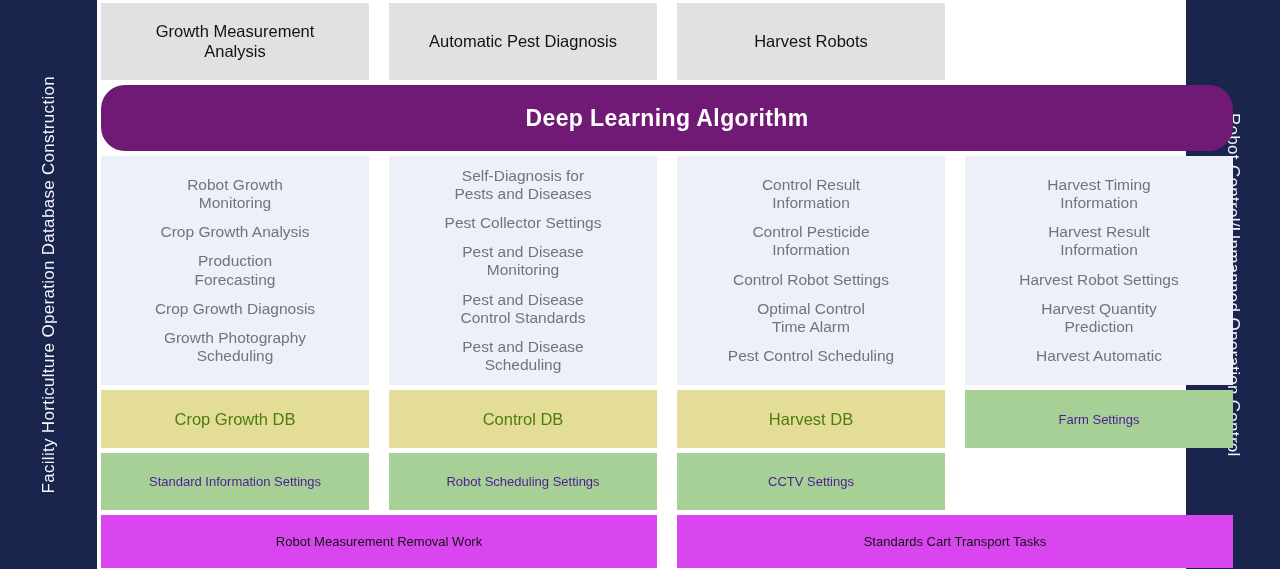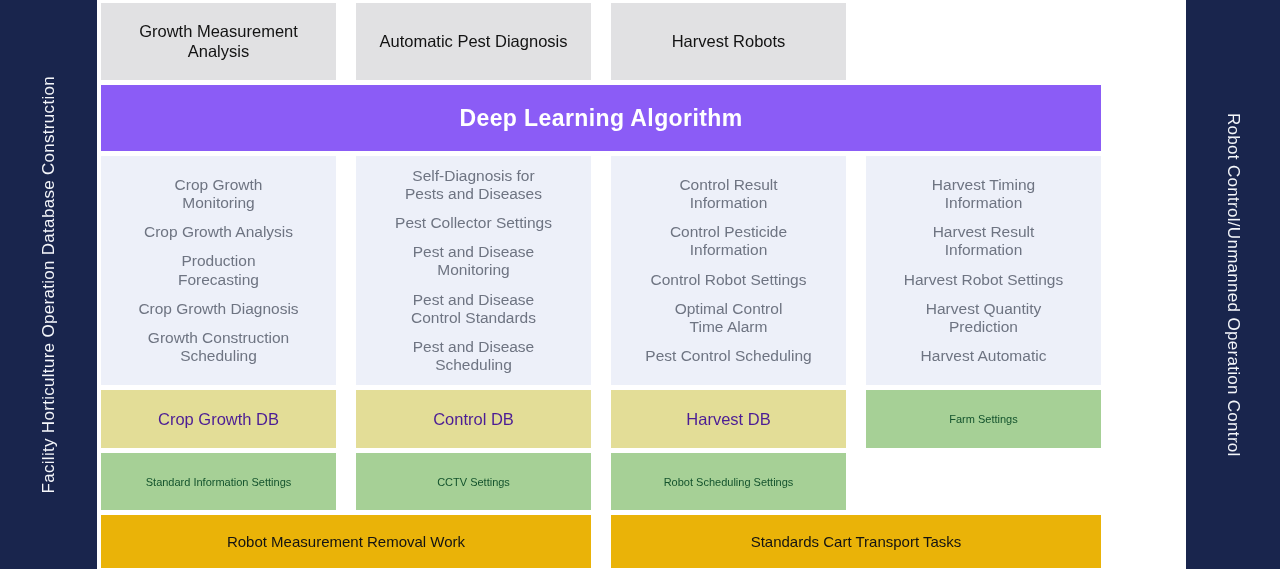--- a/index.html
+++ b/index.html
@@ -23,21 +23,21 @@
     color: #f4f6fa;
     font-size: 17px;
     letter-spacing: 0.3px;
     writing-mode: vertical-rl;
     white-space: nowrap;
   }
   .side-rail.left .rail-text { transform: rotate(180deg); }
 
   
   .main {
-    position: absolute; left: 101px; top: 3px; width: 1000px;
+    position: absolute; left: 101px; top: 3px; width: 1132px;
     display: grid;
     grid-template-columns: repeat(4, 1fr);
     grid-template-rows: 77px 66px 229px 58px 57px 53px;
     gap: 5px 20px;
   }
 
   .box {
     display: flex; align-items: center; justify-content: center;
     text-align: center;
     white-space: pre-line;
@@ -46,58 +46,59 @@
   .top-box {
     background: #e1e1e3;
     color: #131313;
     font-size: 16.5px;
     line-height: 1.18;
     padding: 0 18px;
   }
 
   .banner {
     grid-column: 1 / -1;
-    background: #8b5cf6;
+    background: #701a75;
     color: #ffffff;
     font-size: 23px;
     font-weight: 700;
     letter-spacing: 0.4px;
+    border-radius: 24px;
   }
 
   .list-box {
     background: #edf0f9;
     display: flex; flex-direction: column;
     align-items: center; justify-content: center;
     gap: 11px;
     padding: 8px 12px;
   }
   .fn {
     color: #6e7482;
     font-size: 15.5px;
     line-height: 1.17;
     text-align: center;
     white-space: pre-line;
   }
 
   .db-box {
     background: #e3dd97;
-    color: #4c1d95;
+    color: #4d7c0f;
     font-size: 16.5px;
   }
 
   .settings-box {
     background: #a6d096;
-    color: #14532d;
-    font-size: 11px;
+    color: #4c1d95;
+    font-size: 13px;
   }
 
   .task-box {
-    background: #eab308;
+    background: #d946ef;
     color: #131313;
-    font-size: 15px;
+    font-size: 13px;
   }
   .task-box.span-left  { grid-column: 1 / 3; }
   .task-box.span-right { grid-column: 3 / 5; }
 </style>
 </head>
 <body>
 
 <div class="side-rail left">
   <div class="rail-text">Facility Horticulture Operation Database Construction</div>
 </div>
@@ -109,27 +110,27 @@
 <div class="main">
 
   <div class="box top-box">Growth Measurement
 Analysis</div>
   <div class="box top-box">Automatic Pest Diagnosis</div>
   <div class="box top-box">Harvest Robots</div>
 
   <div class="box banner">Deep Learning Algorithm</div>
 
   <div class="list-box">
-    <div class="fn">Crop Growth
+    <div class="fn">Robot Growth
 Monitoring</div>
     <div class="fn">Crop Growth Analysis</div>
     <div class="fn">Production
 Forecasting</div>
     <div class="fn">Crop Growth Diagnosis</div>
-    <div class="fn">Growth Construction
+    <div class="fn">Growth Photography
 Scheduling</div>
   </div>
   <div class="list-box">
     <div class="fn">Self-Diagnosis for
 Pests and Diseases</div>
     <div class="fn">Pest Collector Settings</div>
     <div class="fn">Pest and Disease
 Monitoring</div>
     <div class="fn">Pest and Disease
 Control Standards</div>
@@ -156,19 +157,19 @@
 Prediction</div>
     <div class="fn">Harvest Automatic</div>
   </div>
 
   <div class="box db-box">Crop Growth DB</div>
   <div class="box db-box">Control DB</div>
   <div class="box db-box">Harvest DB</div>
 
   <div class="box settings-box">Farm Settings</div>
   <div class="box settings-box">Standard Information Settings</div>
+  <div class="box settings-box">Robot Scheduling Settings</div>
   <div class="box settings-box">CCTV Settings</div>
-  <div class="box settings-box">Robot Scheduling Settings</div>
 
   <div class="box task-box span-left">Robot Measurement Removal Work</div>
   <div class="box task-box span-right">Standards Cart Transport Tasks</div>
 
 </div>
 
 </body></html>

